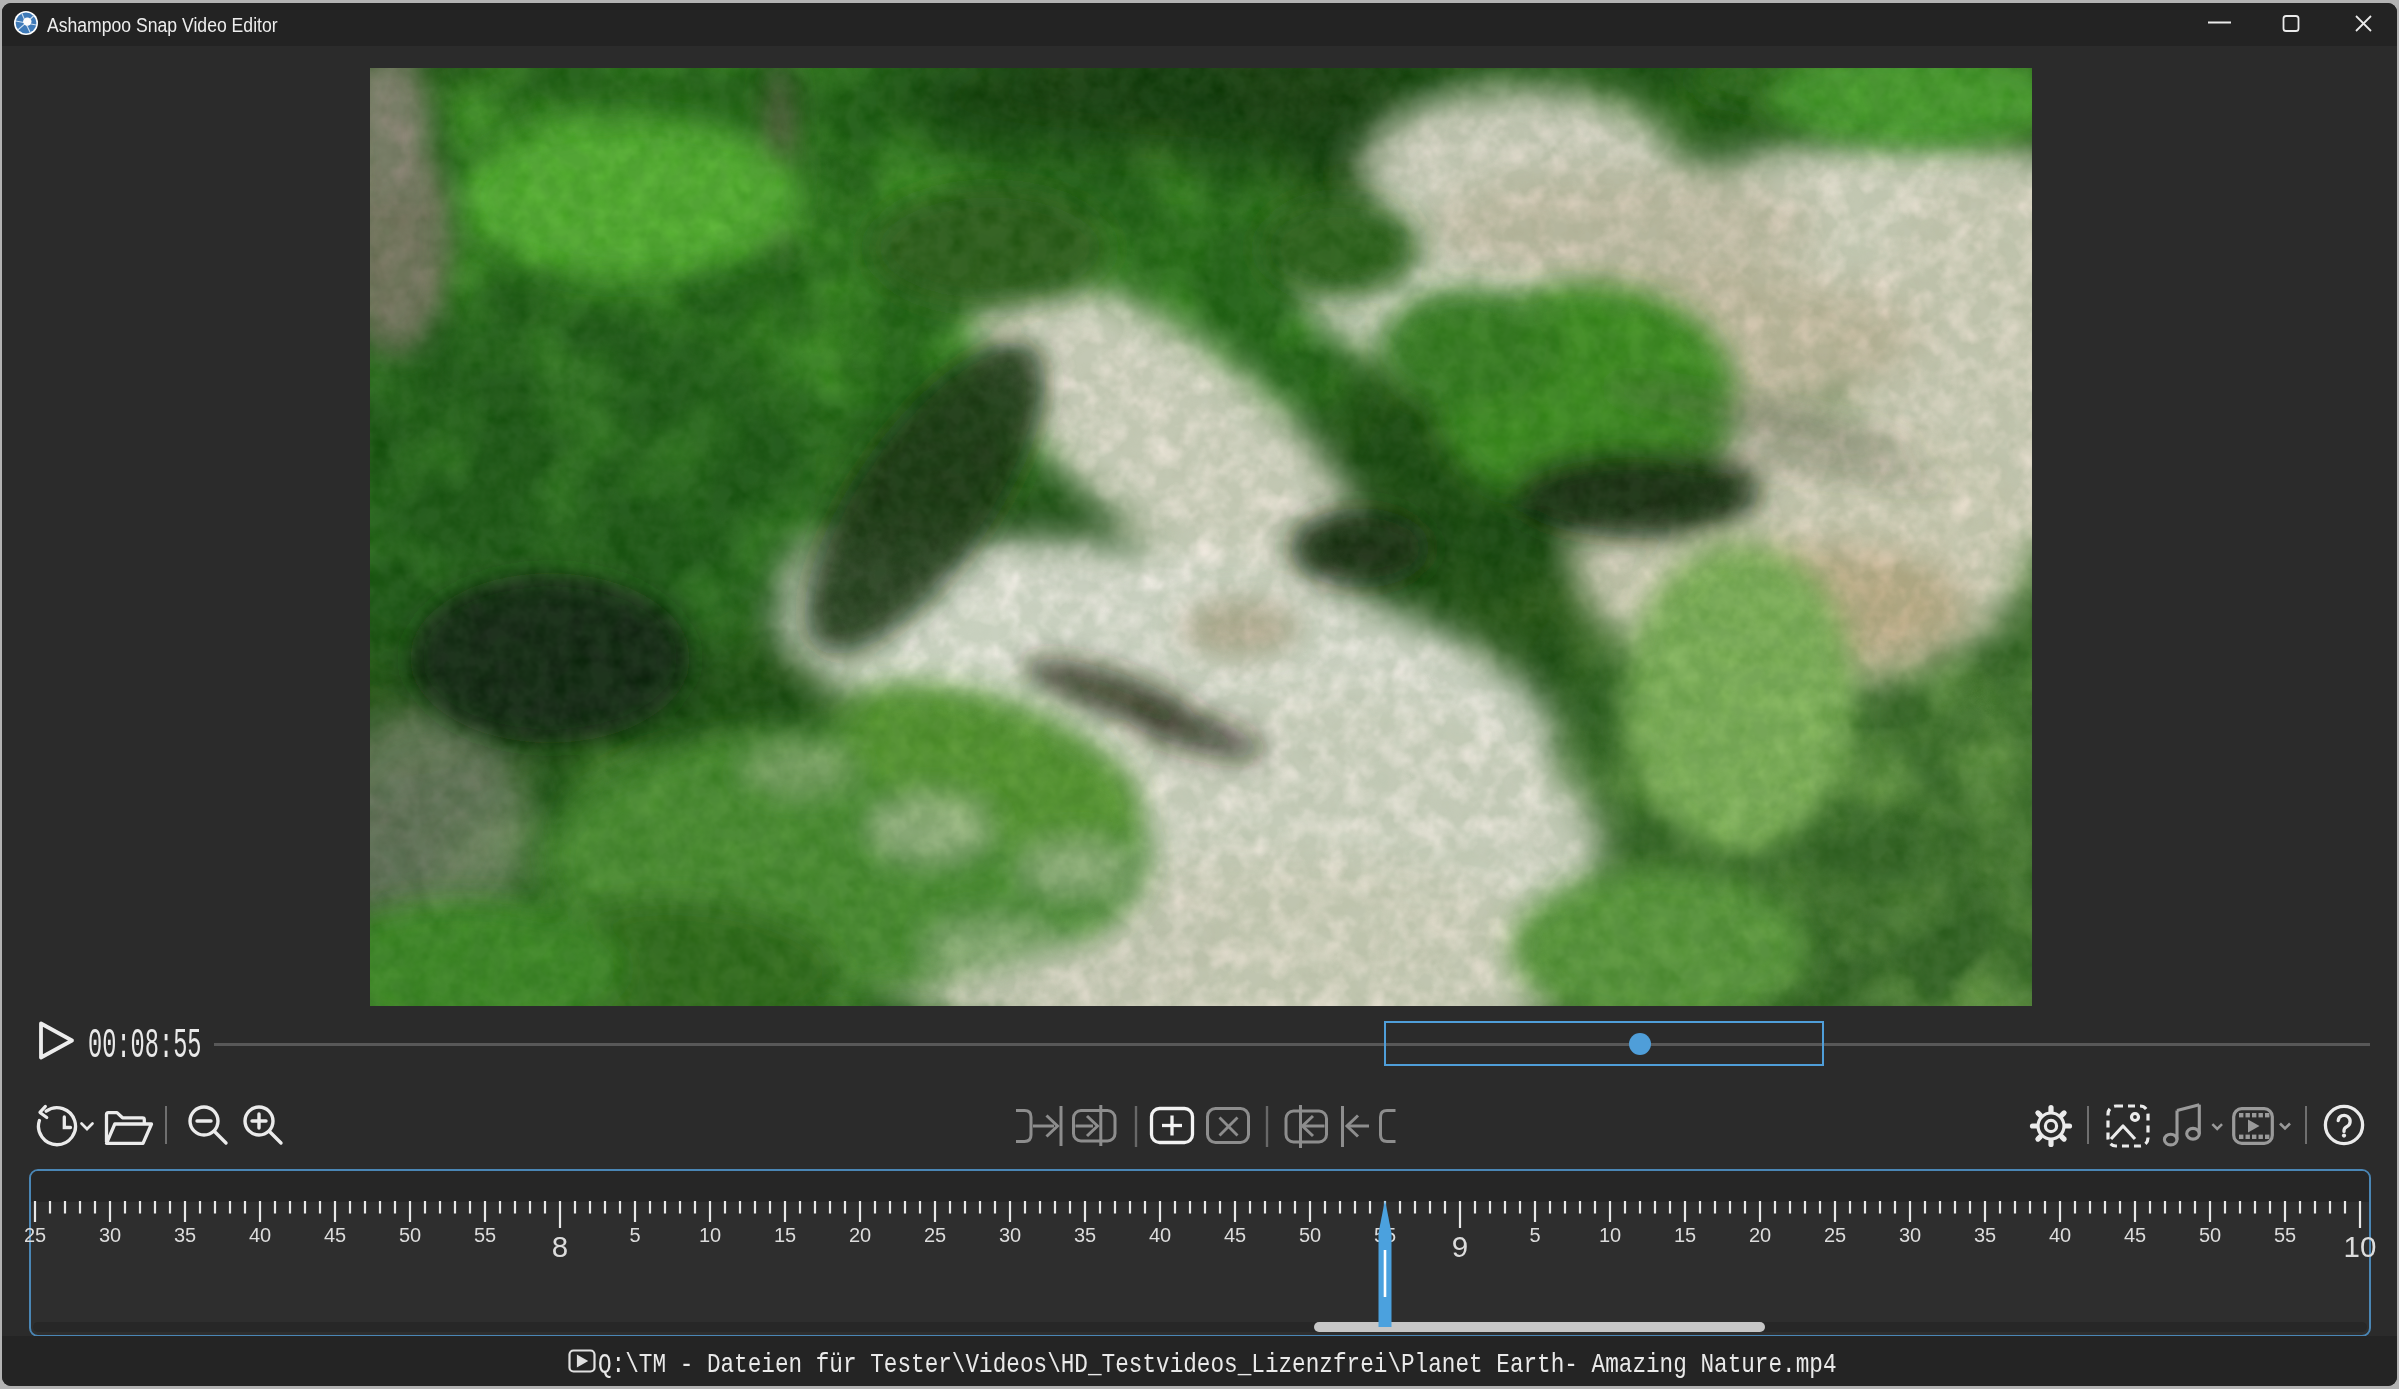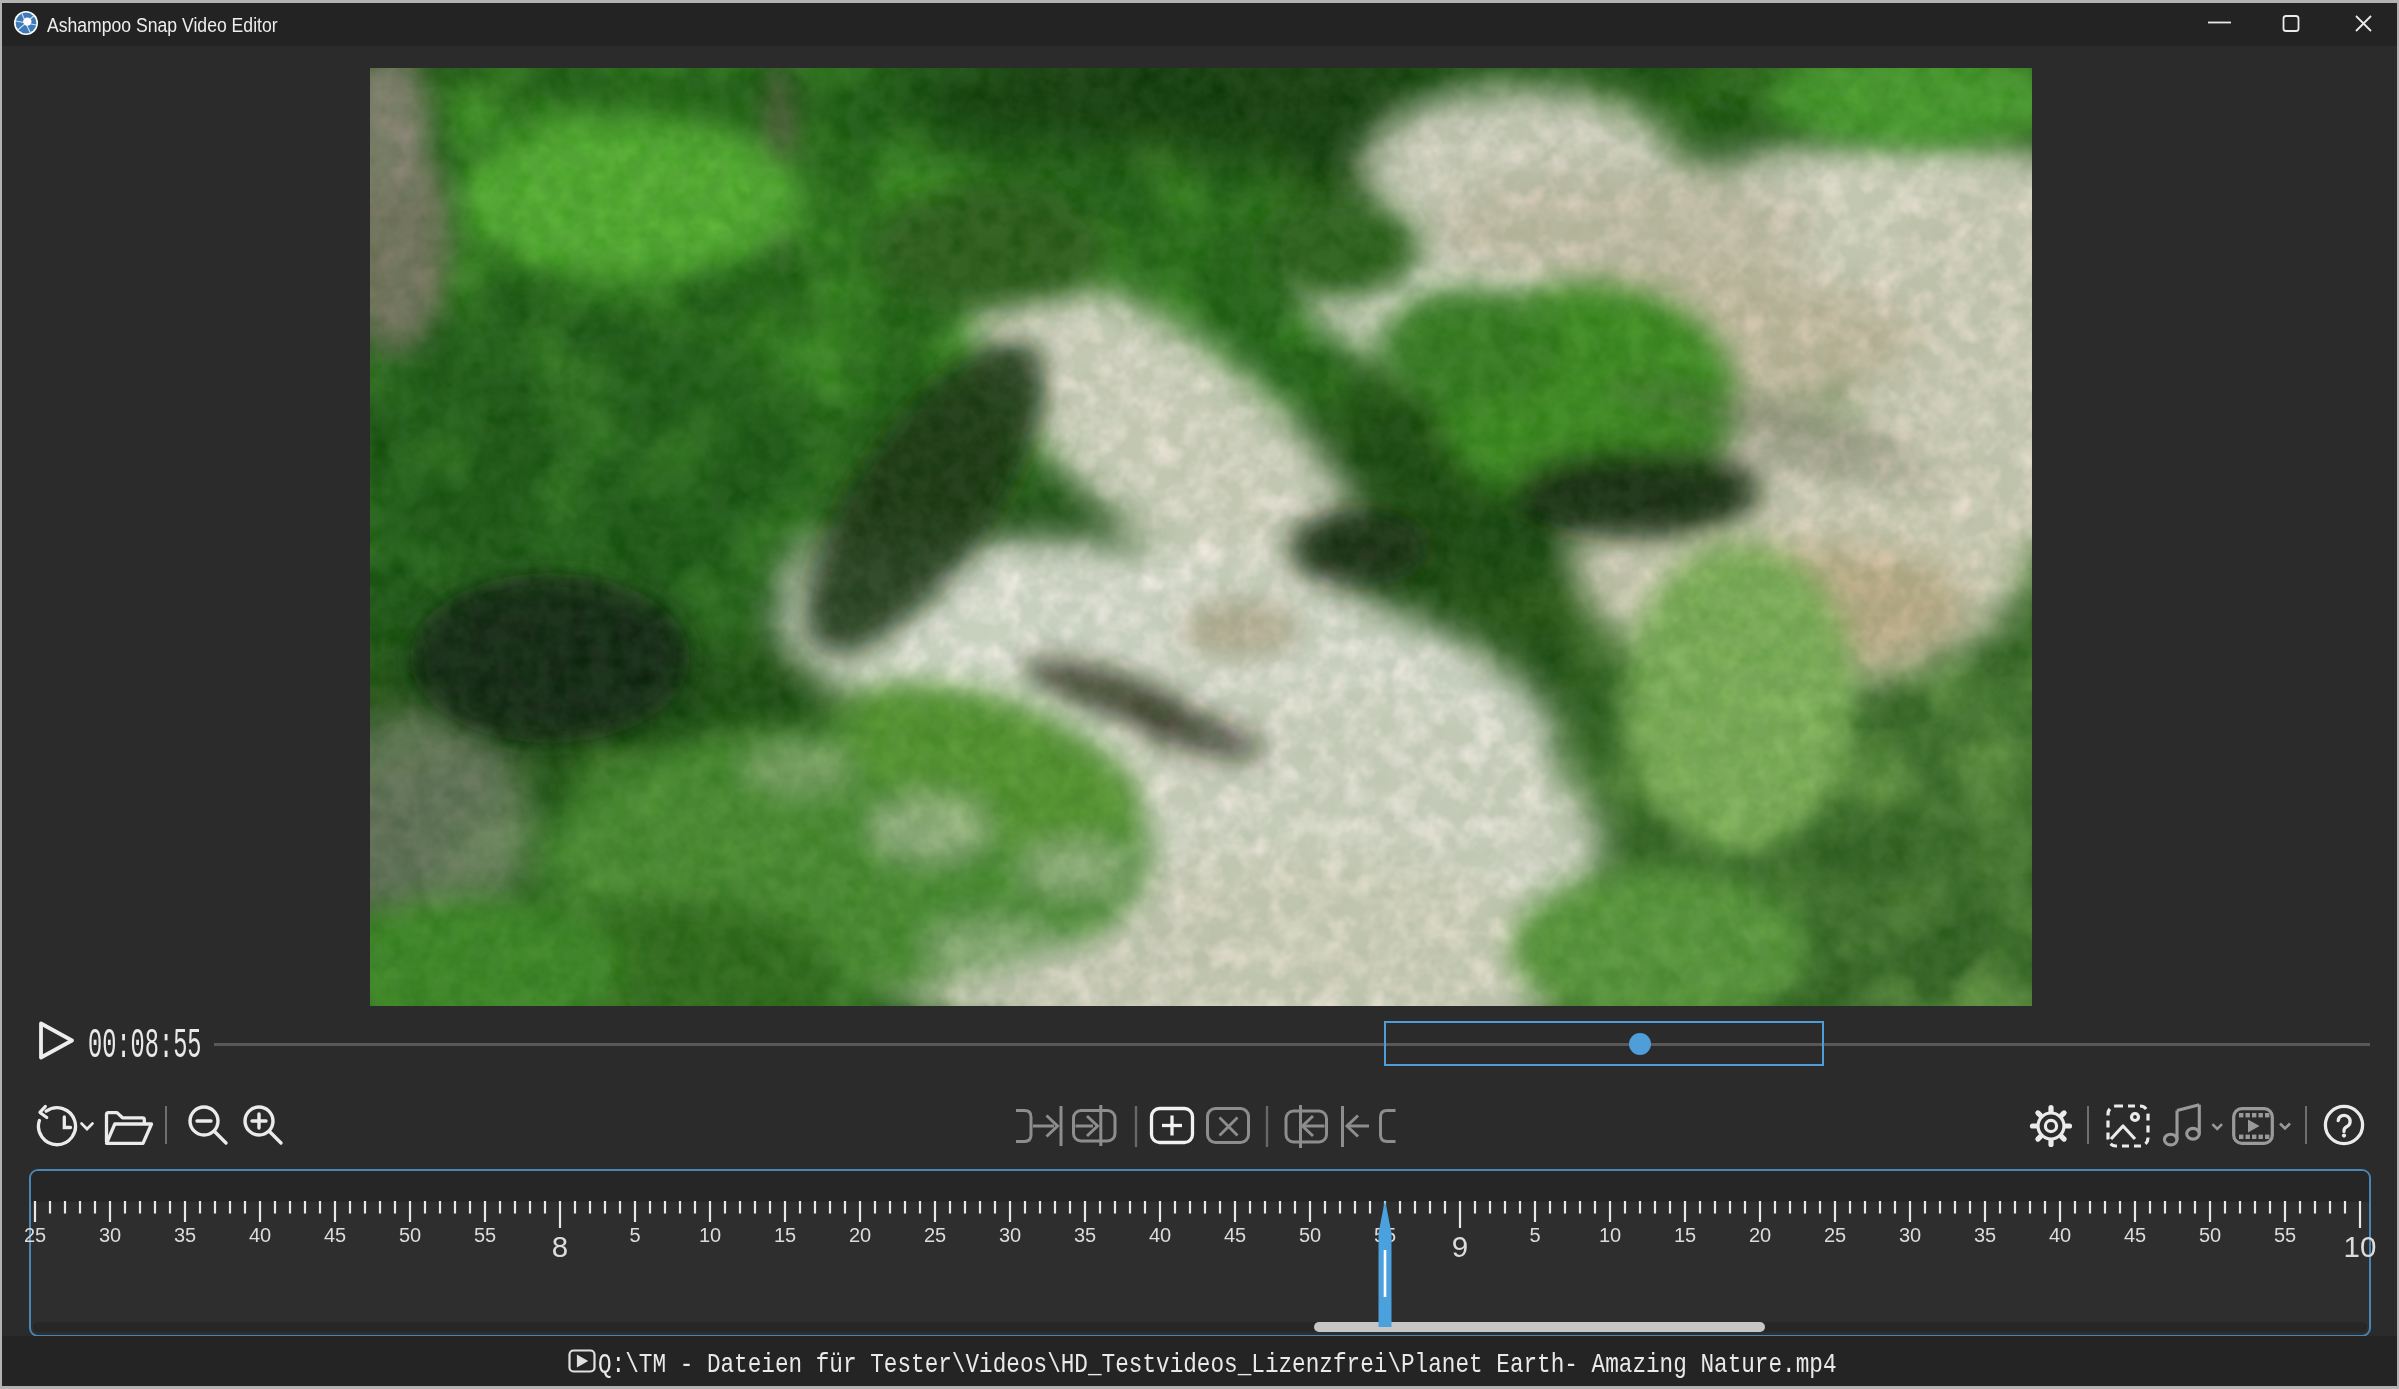--- a/index.html
+++ b/index.html
@@ -1,15 +1,15 @@
 <!DOCTYPE html>
 <html><head><meta charset="utf-8"><style>
 *{margin:0;padding:0;box-sizing:border-box}
 html,body{width:2399px;height:1389px;overflow:hidden;background:#b3b3b3;font-family:"Liberation Sans",sans-serif}
-#win{position:absolute;left:2px;top:3px;width:2395px;height:1383px;background:#2b2b2b;border-radius:0;overflow:hidden}
+#win{position:absolute;left:2px;top:3px;width:2395px;height:1383px;background:#2b2b2b;border-radius:9px;overflow:hidden}
 #page{position:absolute;left:-2px;top:-3px;width:2399px;height:1389px}
 #titlebar{position:absolute;left:2px;top:3px;width:2395px;height:43px;background:#232323}
 #title{position:absolute;left:47px;top:13.5px;font-size:20px;color:#ededed;transform:scale(0.88,1);transform-origin:0 0}
 .abs{position:absolute}
 #panel{position:absolute;left:29px;top:1169px;width:2342px;height:168px;background:#2e2e2e;border:2px solid #4a86b5;border-radius:9px;overflow:hidden}
 #panel .topstrip{position:absolute;left:0;top:0;width:100%;height:31px;background:#262626}
 #statusbar{position:absolute;left:2px;top:1336px;width:2395px;height:50px;background:#242424}
 #statustext{position:absolute;left:598px;top:1349px;color:#e9e9e9;font-family:"Liberation Mono",monospace;font-size:28px;transform:scale(0.81,1);transform-origin:0 50%;white-space:pre}
 #timetext{position:absolute;left:88px;top:1021px;color:#e9e9e9;font-family:"Liberation Mono",monospace;font-size:43px;transform:scale(0.55,1);transform-origin:0 0}
 .ruler text{fill:#dcdcdc;text-anchor:middle;font-family:"Liberation Sans",sans-serif}

